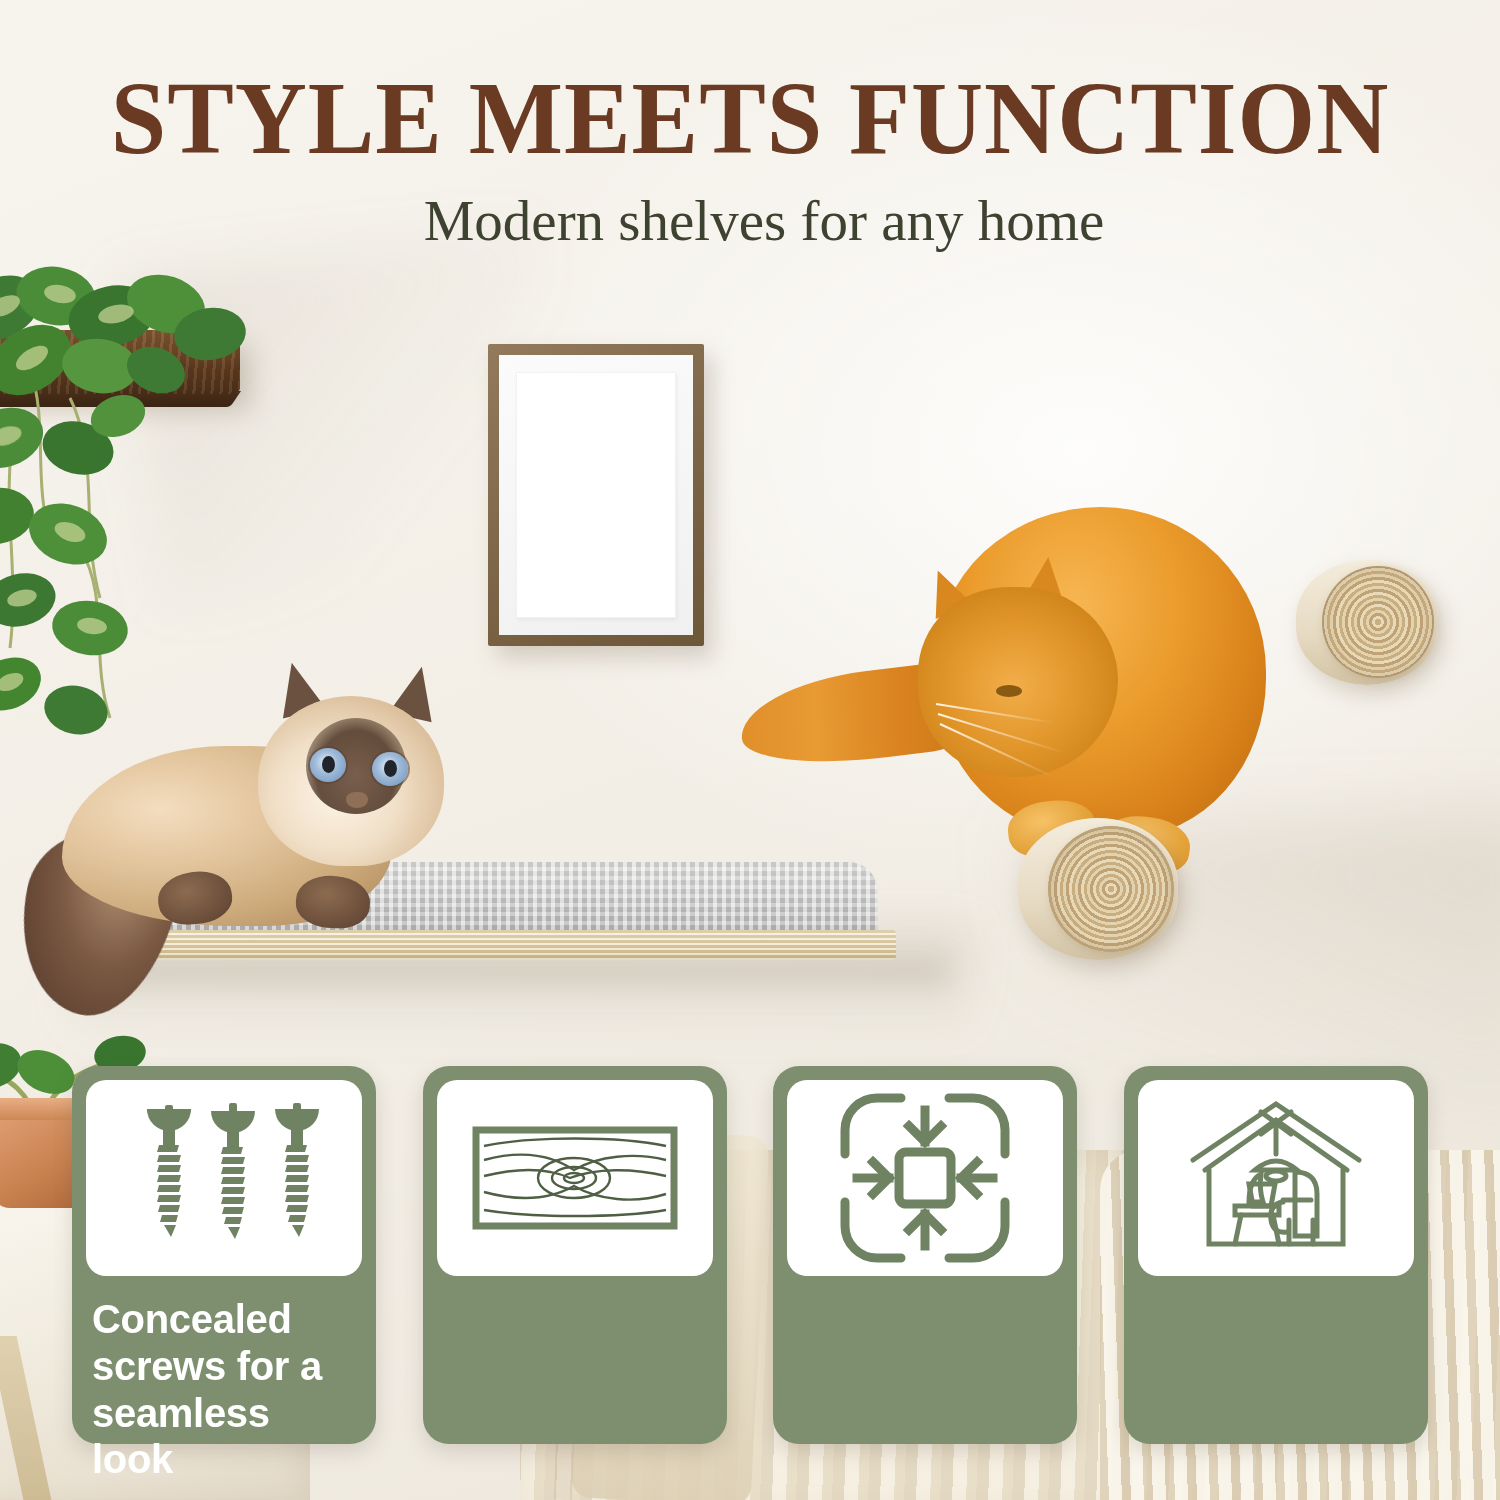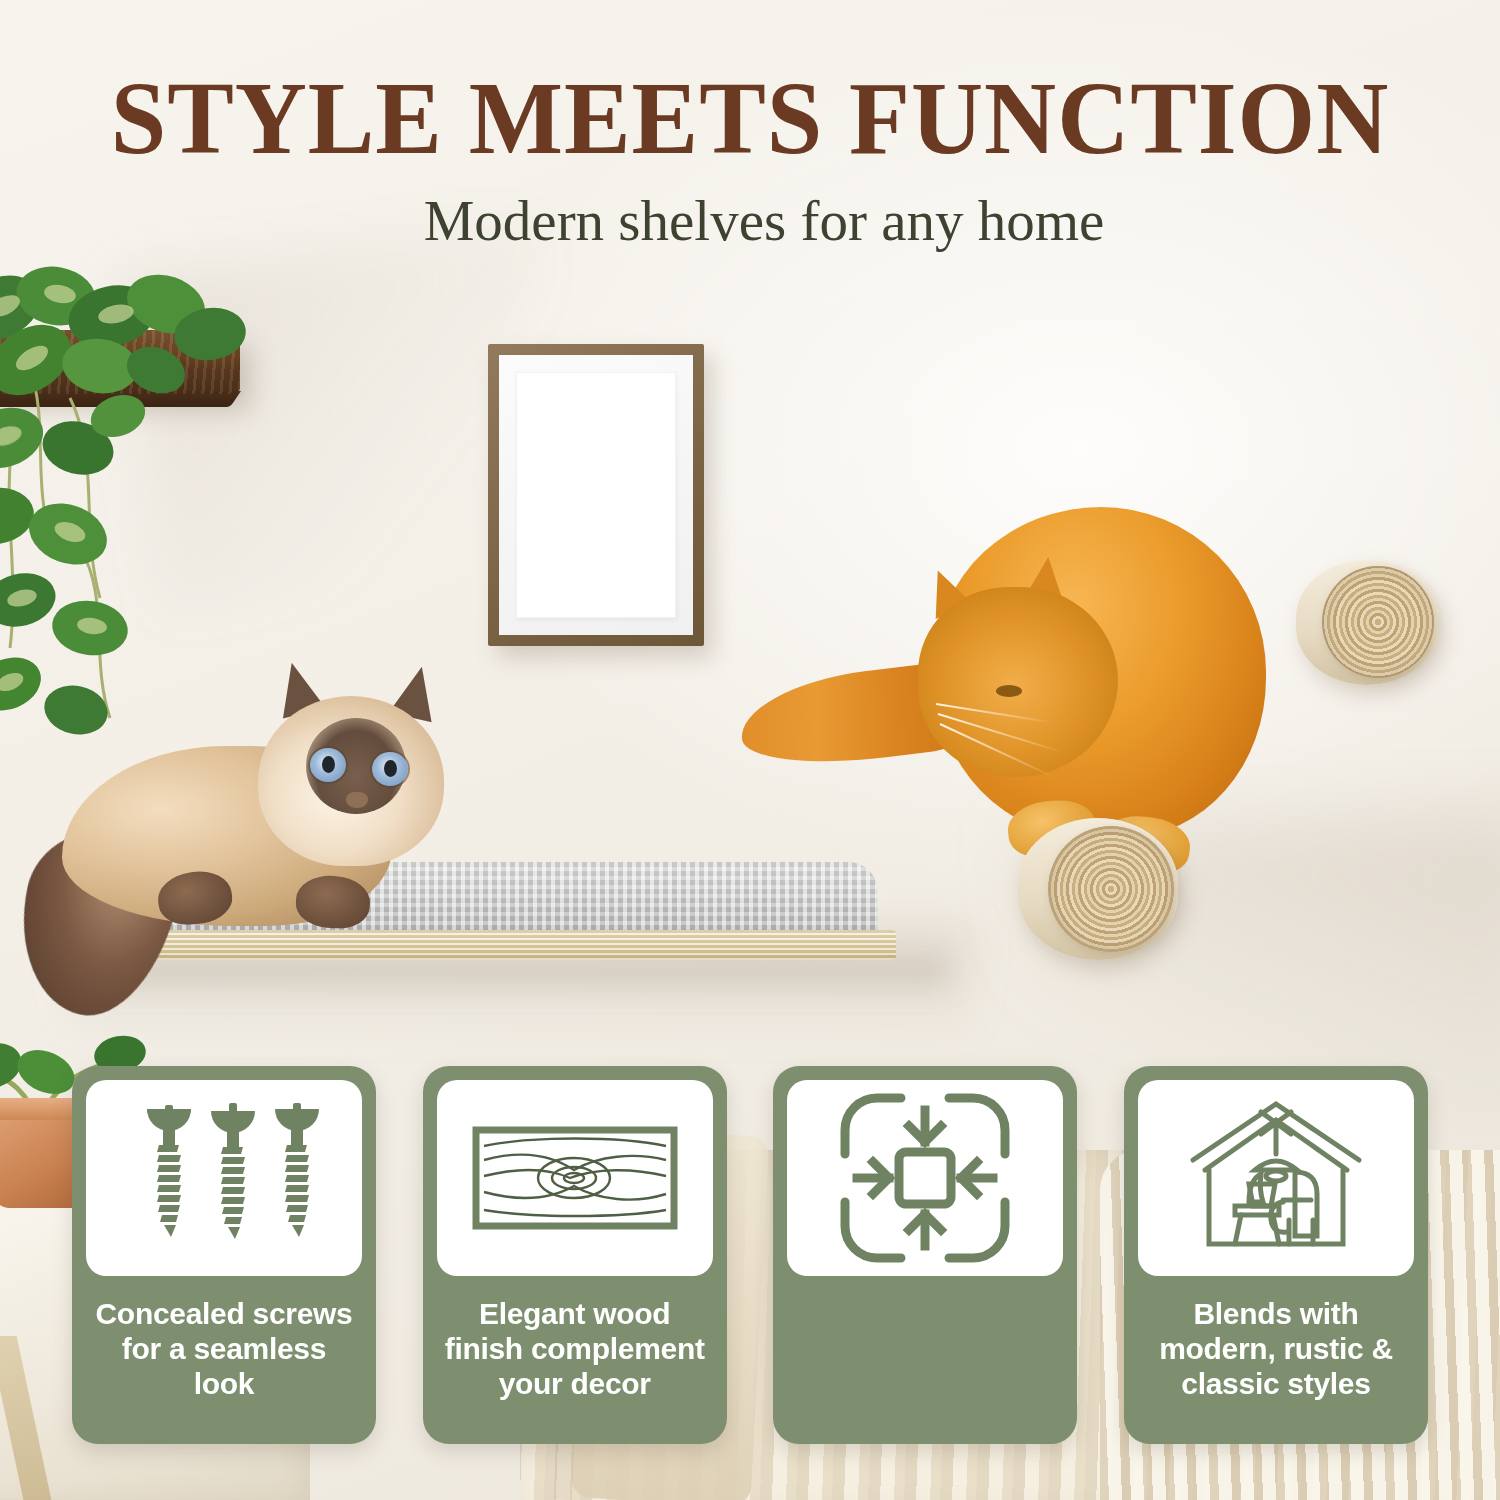--- a/index.html
+++ b/index.html
@@ -311,23 +311,22 @@
     background:#FFFFFF;
     border-radius:20px;
     display:flex; align-items:center; justify-content:center;
     flex:0 0 auto;
   }
   .card-label {
     margin-top:20px;
     color:#FFFFFF;
     font-family:"Liberation Sans", sans-serif;
     font-weight:700;
-    font-size:30px;
+    font-size:40px;
     line-height:1.17;
-    text-align:center;
     letter-spacing:-0.3px;
     padding:0 6px;
   }
   svg { display:block; }
 </style>
 </head>
 <body>
 
 <div id="scene">
 
@@ -517,21 +516,20 @@
             <path d="M14,42 C58,30 86,40 104,52 C128,38 164,34 196,42"></path>
             <path d="M14,58 C54,48 82,52 100,60 C126,50 162,50 196,58"></path>
             <path d="M14,74 C58,86 86,78 104,68 C128,82 164,86 196,76"></path>
             <path d="M14,92 C60,100 150,100 196,92"></path>
             <ellipse cx="104" cy="60" rx="36" ry="20"></ellipse>
             <ellipse cx="104" cy="60" rx="22" ry="11"></ellipse>
             <ellipse cx="104" cy="60" rx="10" ry="5"></ellipse>
           </g>
         </svg>
       </div>
-      <div class="card-label">Elegant wood finish complement your decor</div>
     </div>
 
     <div class="card">
       <div class="icon-plate">
         <svg width="176" height="176" viewBox="0 0 176 176">
           <g fill="none" stroke="#6F8363" stroke-width="9" stroke-linecap="round">
             <path d="M64,8 H40 A32,32 0 0 0 8,40 V64"></path>
             <path d="M112,8 H136 A32,32 0 0 1 168,40 V64"></path>
             <path d="M8,112 V136 A32,32 0 0 0 40,168 H64"></path>
             <path d="M168,112 V136 A32,32 0 0 1 136,168 H112"></path>
@@ -569,17 +567,16 @@
             <path d="M66,104 q0,-22 12,-28 q-2,16 2,28 z"></path>
             <path d="M66,86 h26 l-4,22 h-18 z"></path>
             <path d="M112,74 q22,0 22,22 v42 h-22 z"></path>
             <path d="M100,104 q-14,2 -12,18 q2,14 16,12"></path>
             <path d="M100,102 h28"></path>
             <path d="M106,122 v24"></path>
             <path d="M130,122 v24"></path>
           </g>
         </svg>
       </div>
-      <div class="card-label">Blends with modern, rustic &amp; classic styles</div>
     </div>
 
   </div>
 </div>
 
 </body></html>

